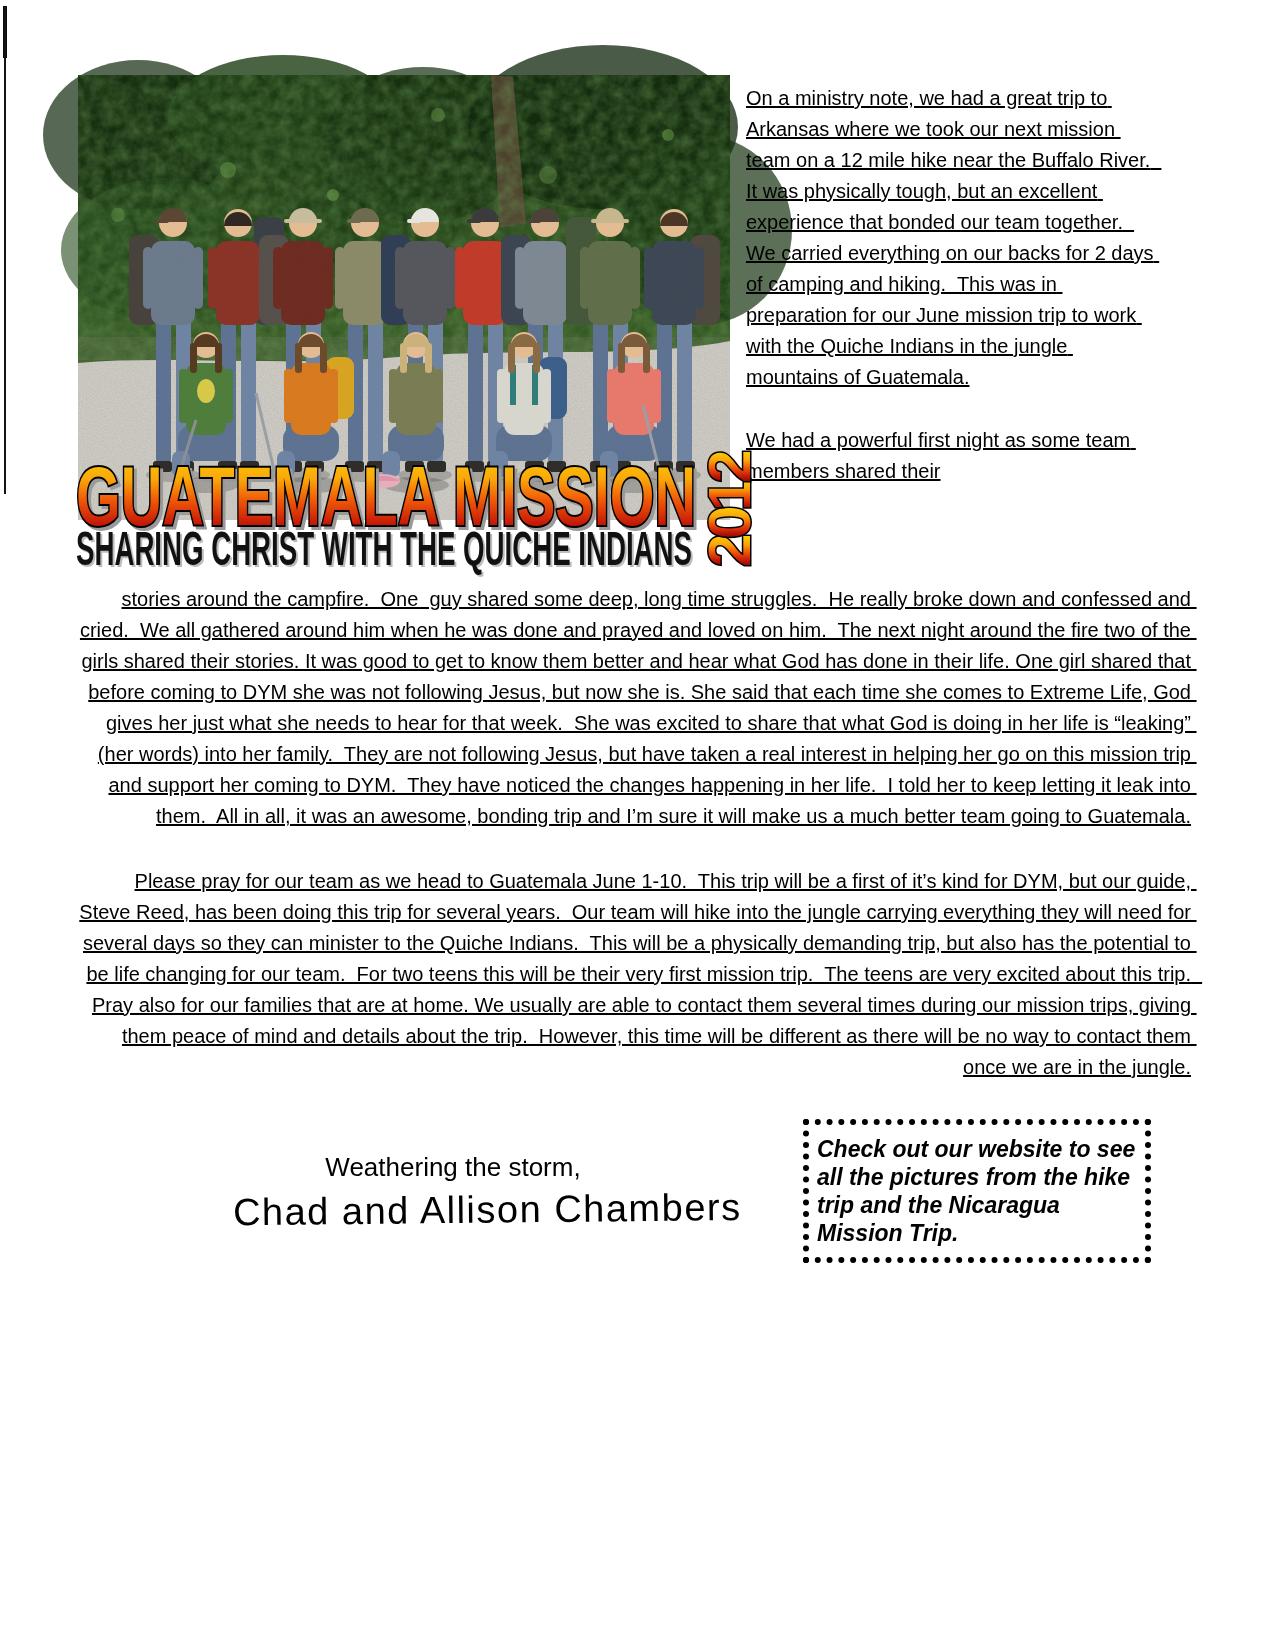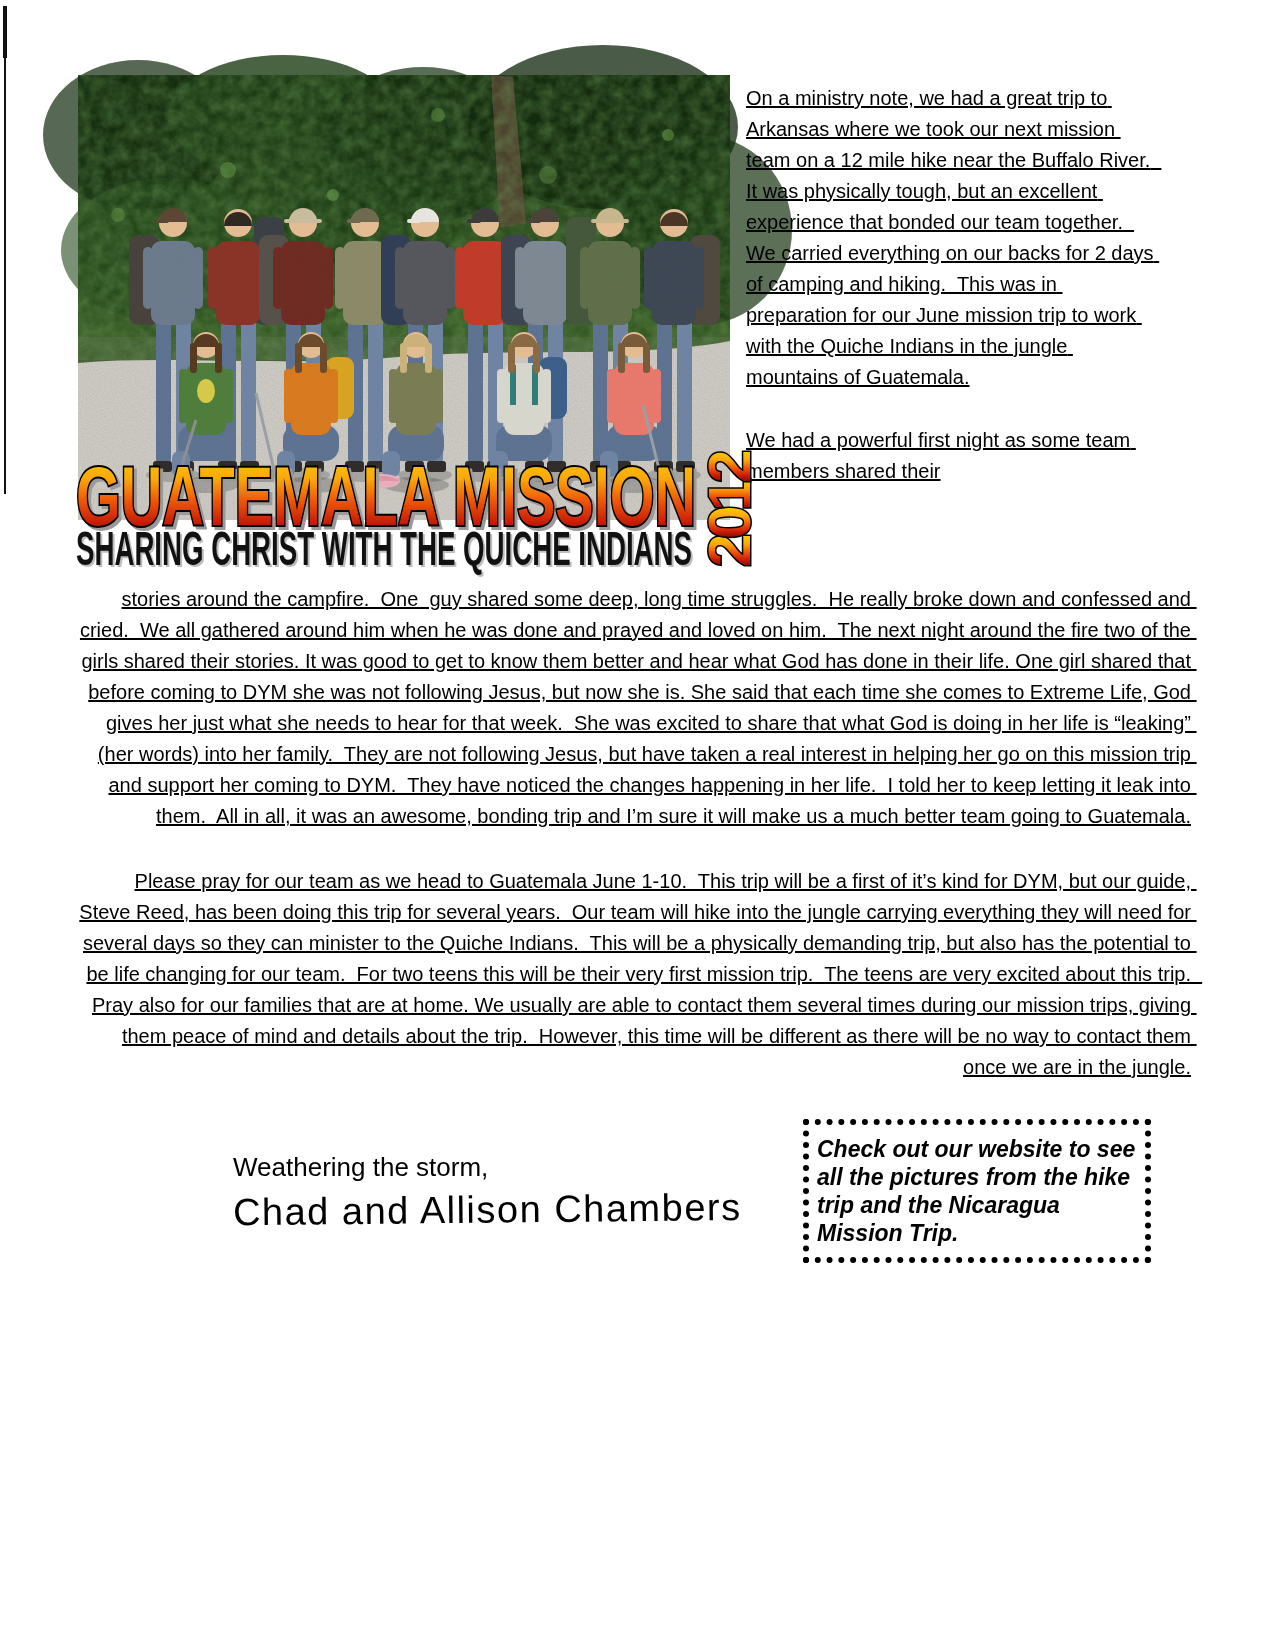--- a/index.html
+++ b/index.html
@@ -18,21 +18,21 @@
   .title-text{font-family:"Liberation Sans",sans-serif;}
 
   .right-col{margin-left:6px;width:415px;padding-top:8px;}
   .para{font-size:20px;line-height:31px;margin:0;white-space:pre-wrap;text-decoration:underline;}
   .right-col .para + .para{margin-top:32px;}
 
   .body-sec{margin-top:8px;width:1113px;}
   .body-sec .para{margin:0 0 34px 0;text-align:right;}
 
   .bottom-row{position:relative;height:210px;margin-top:2px;}
-  .closing-block{position:absolute;left:155px;top:34px;width:440px;}
+  .closing-block{position:absolute;left:155px;top:34px;width:440px;text-align:center;}
   .valediction{font-size:26px;line-height:32px;}
   .signature{font-size:38px;letter-spacing:1.5px;margin-top:6px;white-space:nowrap;
              transform:rotate(-0.6deg);}
   .website-box{position:absolute;right:46px;top:2px;width:348px;box-sizing:border-box;
                border:6px dotted #000;padding:10px 8px;text-align:left;
                font-weight:bold;font-style:italic;font-size:23px;line-height:28px;
                white-space:normal;}
 </style>
 </head>
 <body>

